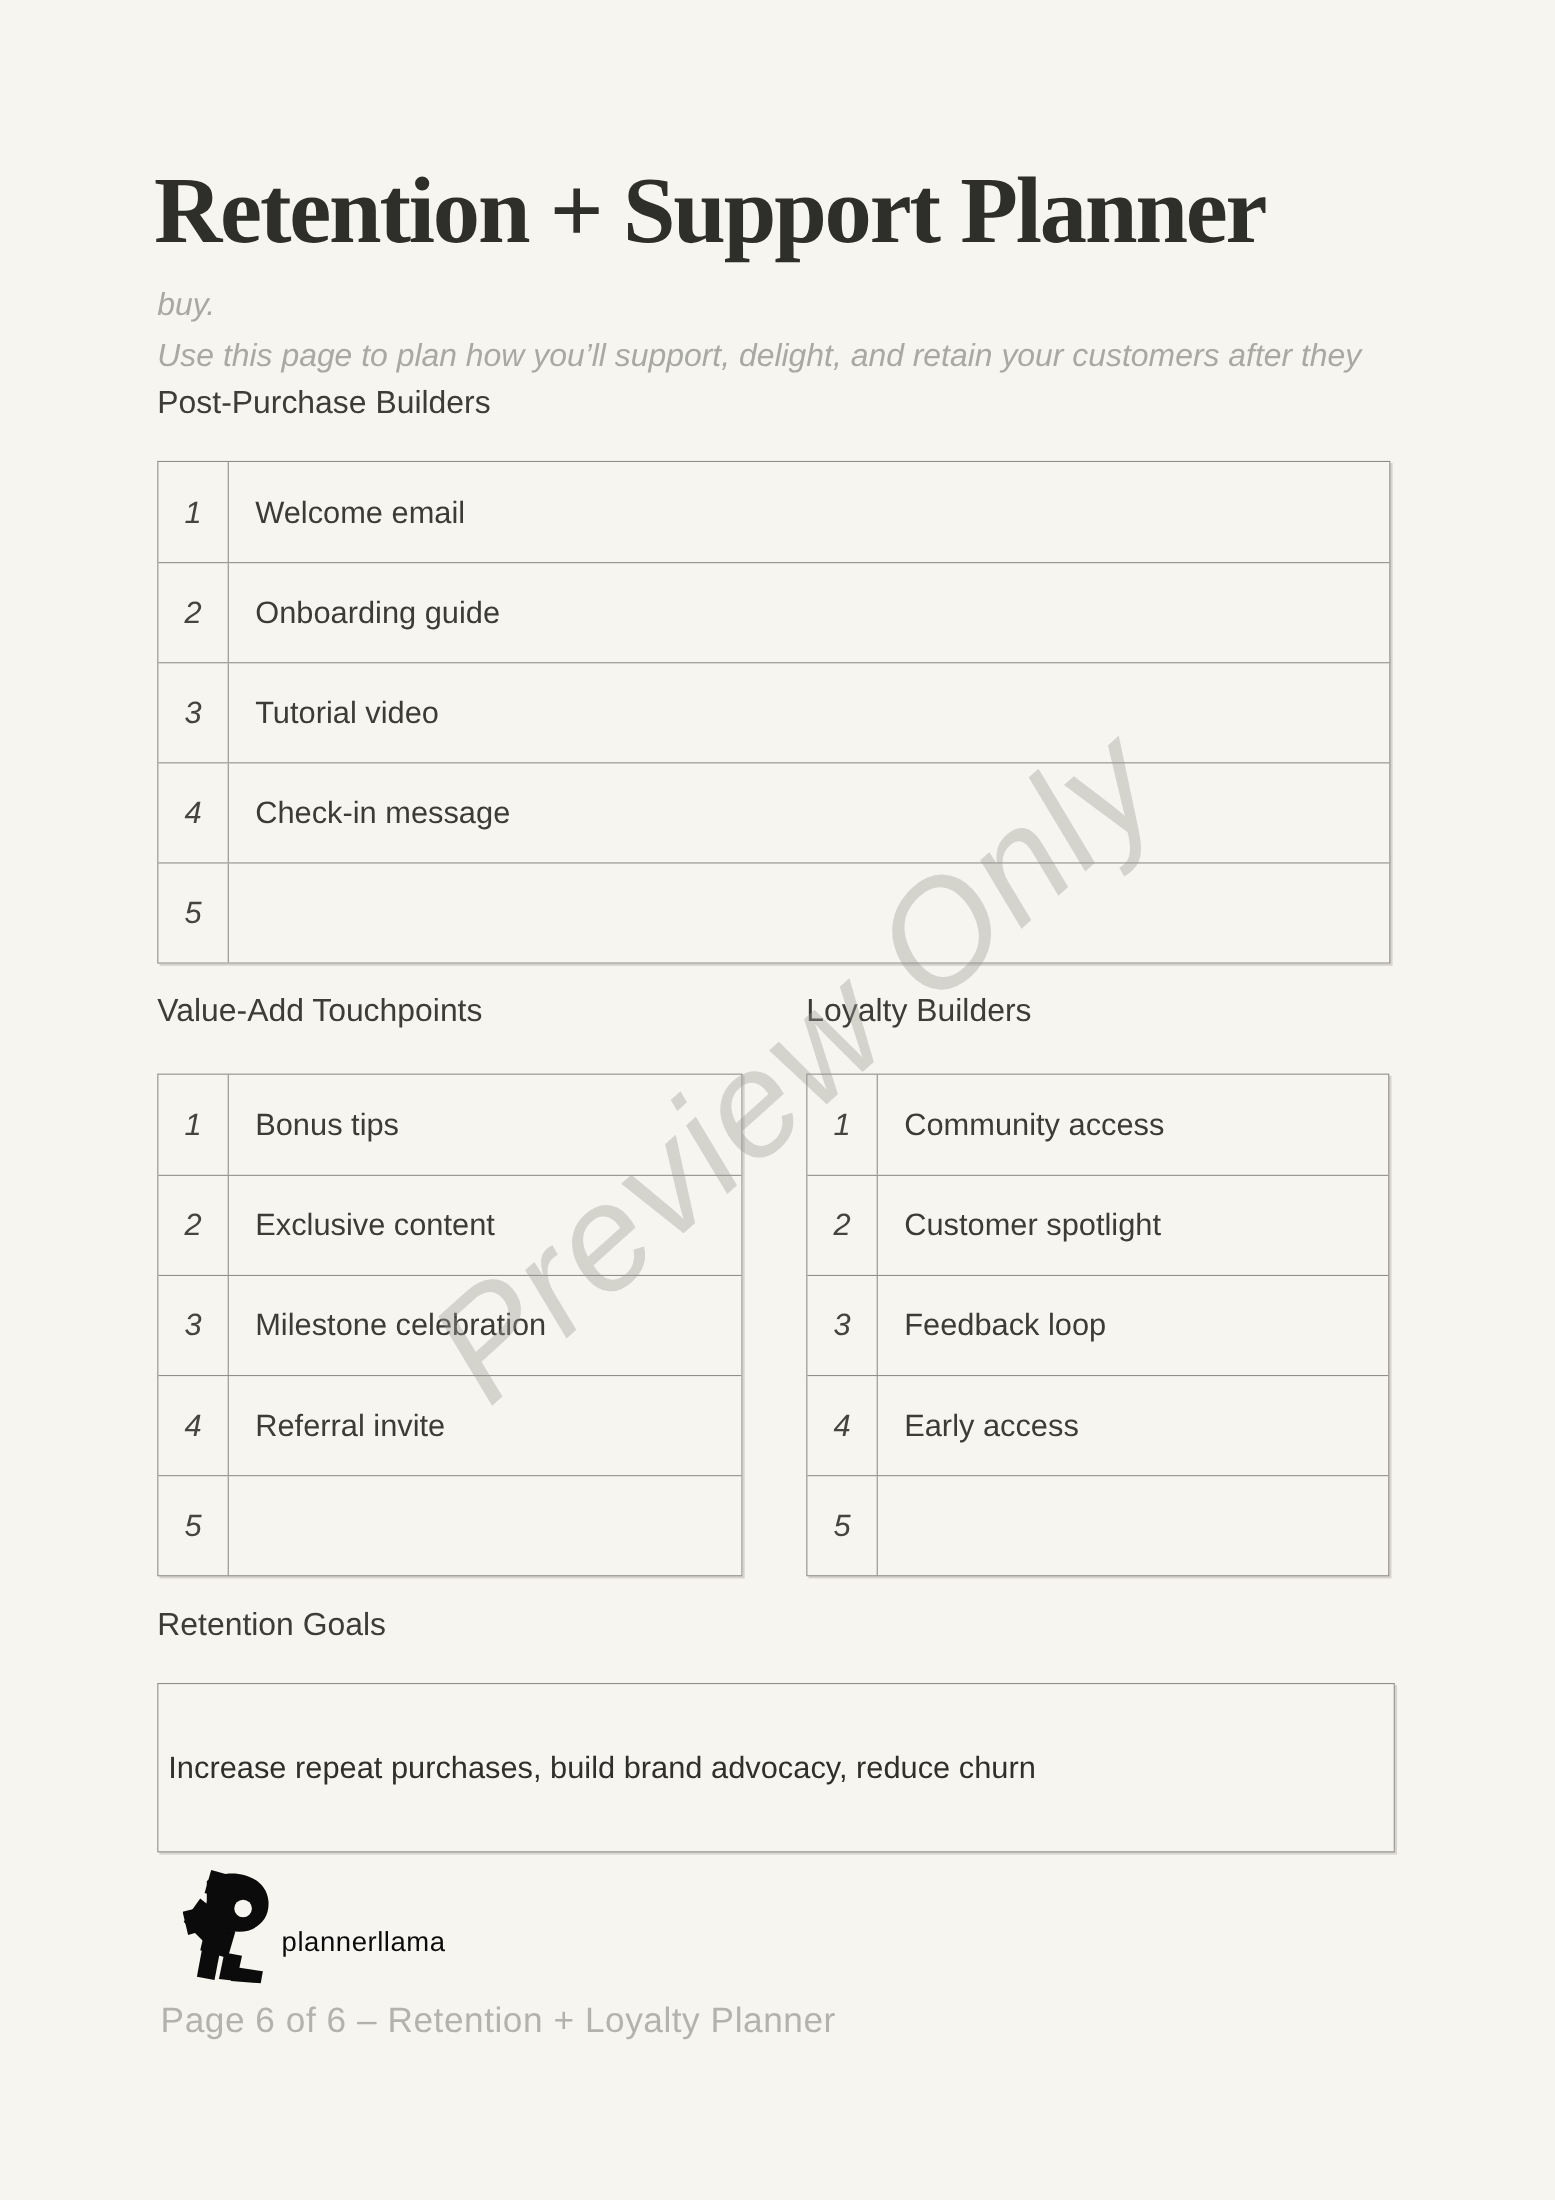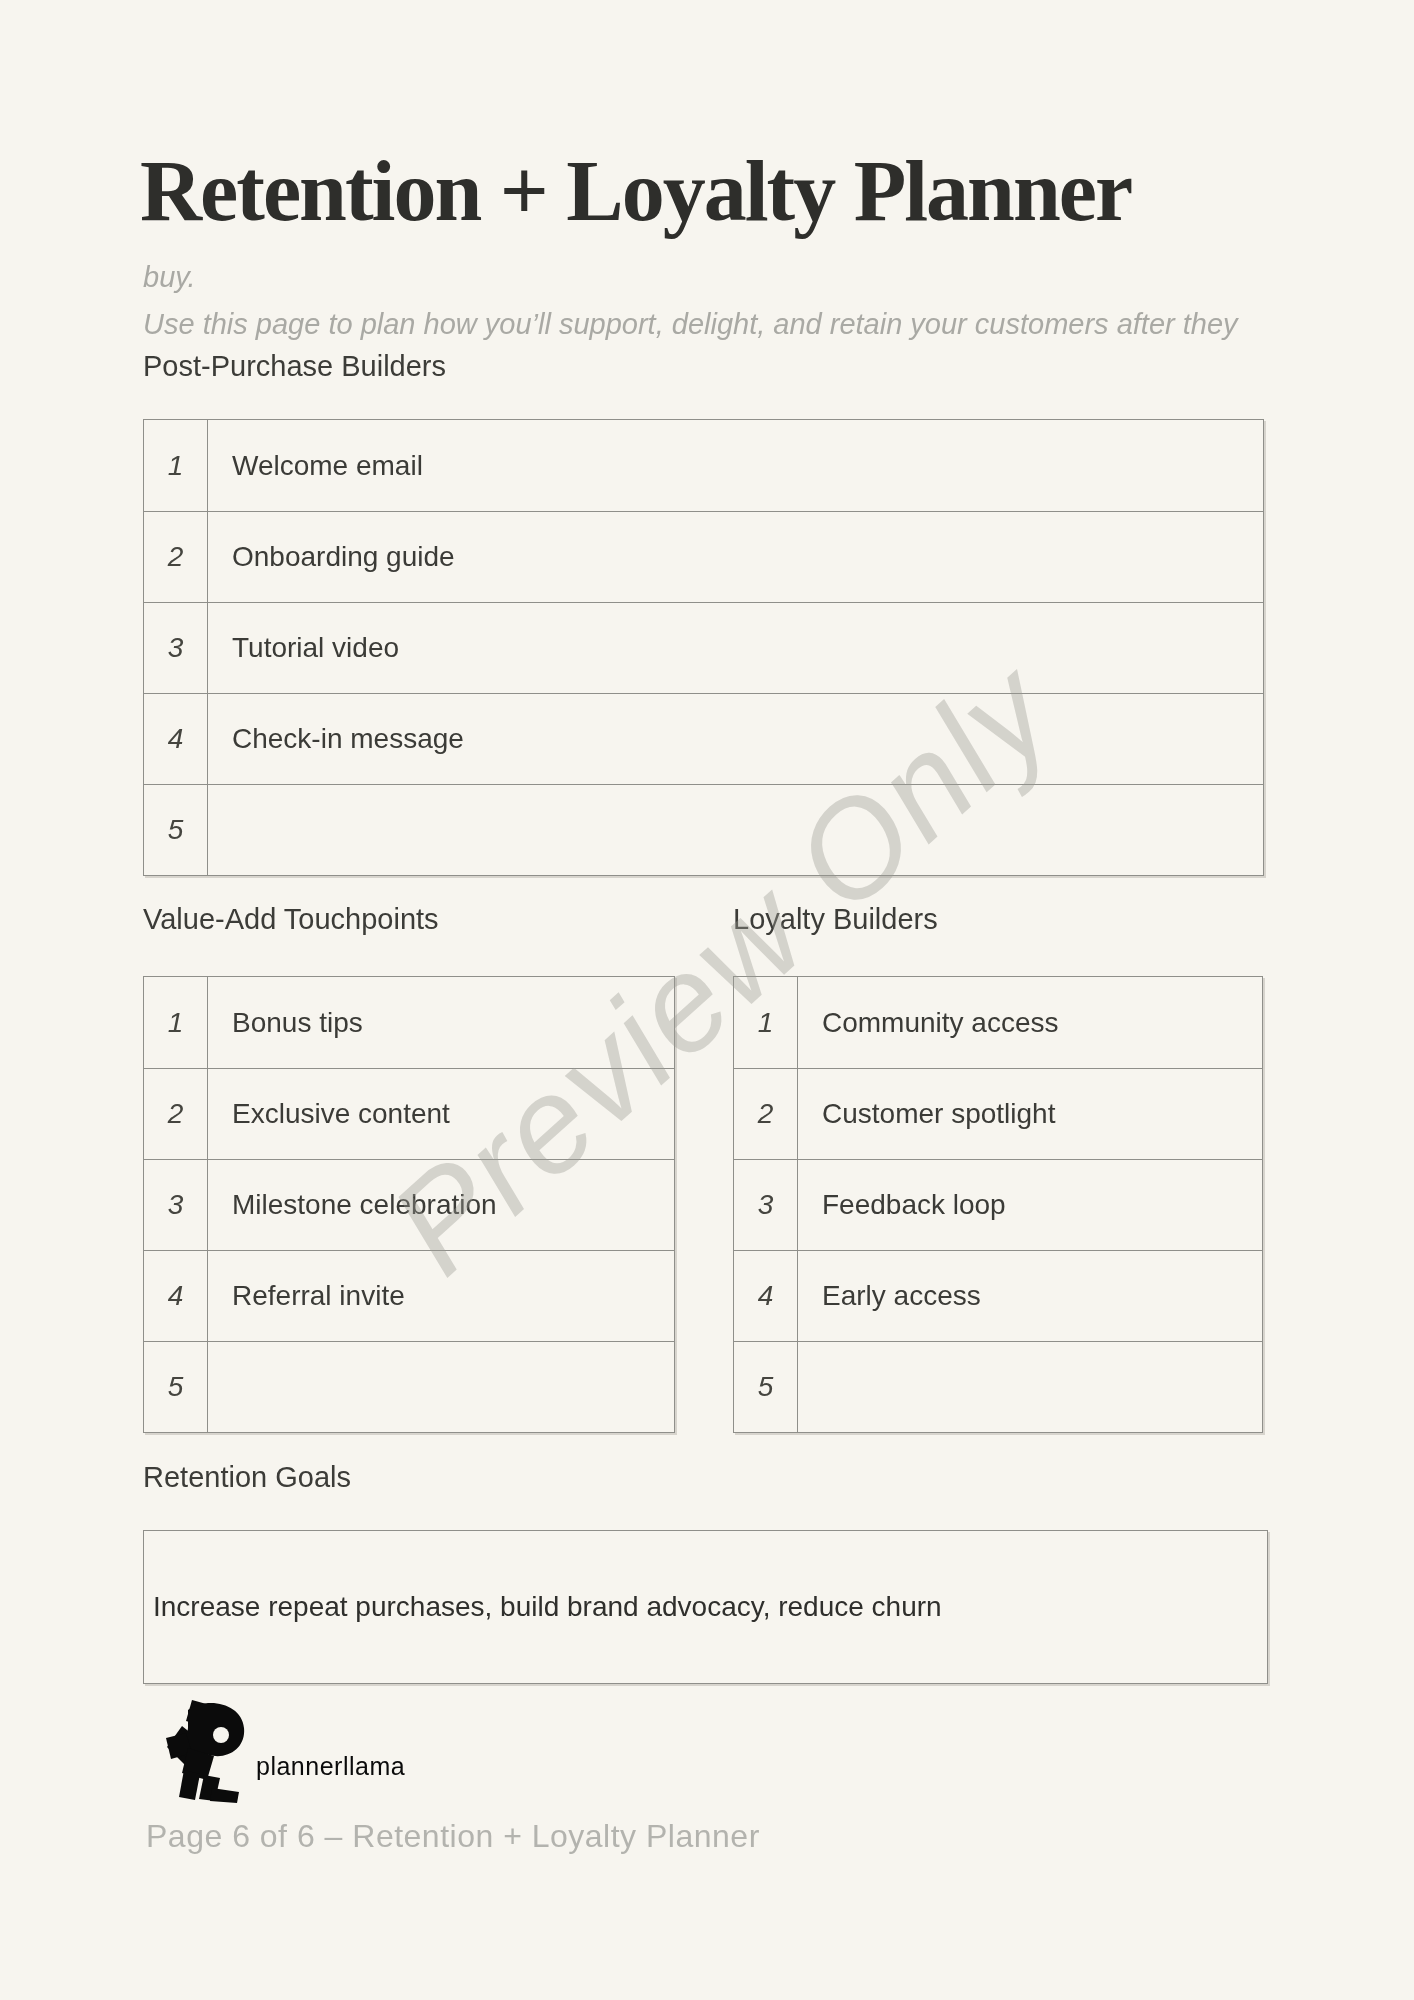--- a/index.html
+++ b/index.html
@@ -83,21 +83,21 @@
   .footer {
     position:absolute; left:146px; top:1818px;
     font-size:32px; color:#b3b3ae; letter-spacing:0.5px; white-space:nowrap;
   }
 </style>
 </head>
 <body>
 
 <div class="page">
 
-  <div class="title">Retention + Loyalty Planner</div>
+  <div class="title">Retention + Support Planner</div>
 
   <div class="subtitle">
     <div>buy.</div>
     <div>Use this page to plan how you’ll support, delight, and retain your customers after they</div>
   </div>
 
   <div class="sec-heading h-post">Post-Purchase Builders</div>
 
   <div class="table t-post">
     <div class="trow">

